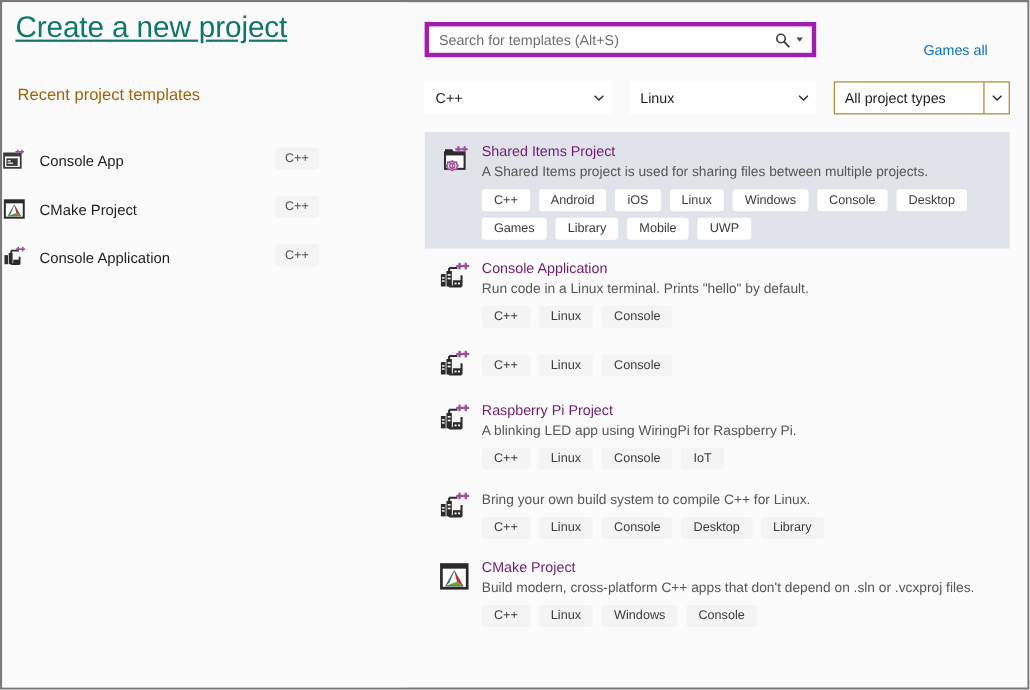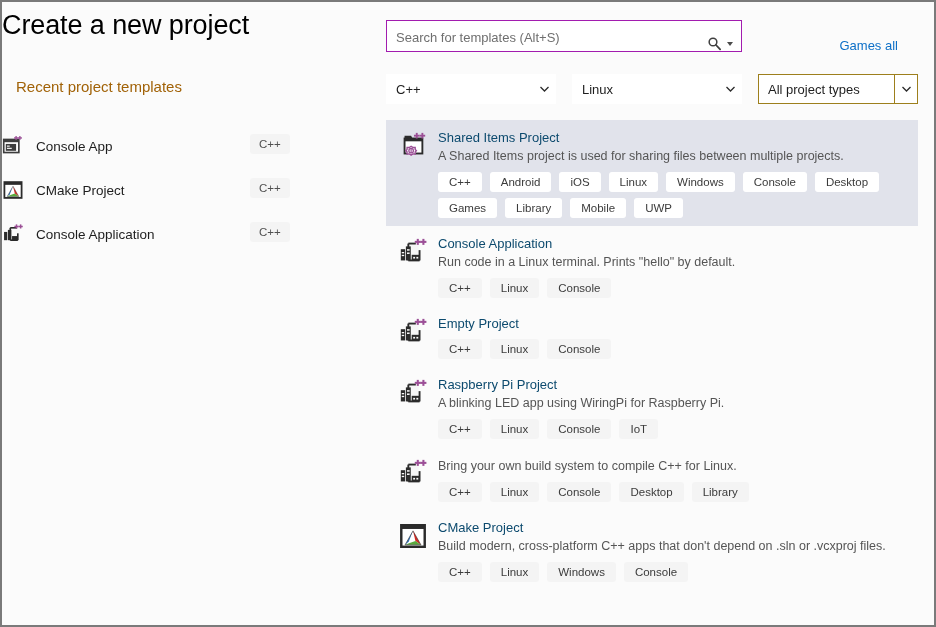--- a/index.html
+++ b/index.html
@@ -25,27 +25,28 @@
   
   .left-panel {
     position: absolute;
     left: 0; top: 0;
     width: 368px;
     height: 623px;
     background: #fbfbfb;
   }
   .page-title {
     position: absolute;
-    left: 0;
+    left: 12px;
     top: 8px;
     font-size: 27px;
     font-weight: 400;
-    color: #000000;
+    color: #0f766e;
     letter-spacing: -0.1px;
     white-space: nowrap;
+    text-decoration: underline;
   }
   .recent-heading {
     position: absolute;
     left: 14px;
     top: 76px;
     font-size: 15px;
     font-weight: 400;
     color: #a16207;
     white-space: nowrap;
   }
@@ -92,24 +93,24 @@
     width: 564px; height: 623px;
   }
 
   .search-box {
     position: absolute;
     left: 16px;
     top: 18px;
     width: 356px;
     height: 32px;
     box-sizing: border-box;
-    border: 1px solid #a21caf;
+    border: 4px solid #a21caf;
     background: #ffffff;
     display: flex;
-    align-items: flex-end;
+    align-items: center;
   }
   .search-input {
     border: 0;
     outline: none;
     background: transparent;
     font-family: "Liberation Sans", sans-serif;
     font-size: 13px;
     color: #1e1e1e;
     padding: 0 8px 0 9px;
     flex: 1 1 auto;
@@ -197,21 +198,21 @@
   .tpl-item.selected { background: #e1e3eb; }
   .tpl-icon {
     width: 30px; height: 30px;
     margin: 2px 10px 0 0;
     flex: 0 0 auto;
     position: relative;
   }
   .tpl-body { flex: 1 1 auto; min-width: 0; }
   .tpl-title {
     font-size: 13px;
-    color: #0c4a6e;
+    color: #701a75;
     line-height: 17px;
     white-space: nowrap;
   }
   .tpl-desc {
     font-size: 12.5px;
     color: #555555;
     line-height: 17px;
     margin-top: 2px;
     white-space: nowrap;
   }
@@ -443,21 +444,20 @@
       <rect x="19.6" y="21.2" width="2" height="1.8" fill="#fbfbfb"></rect>
       <g fill="#9b4f96">
         <rect x="20" y="2" width="2.2" height="6.4"></rect>
                 <rect x="17.9" y="4.1" width="6.4" height="2.2"></rect>
         <rect x="26" y="2" width="2.2" height="6.4"></rect>
                 <rect x="23.9" y="4.1" width="6.4" height="2.2"></rect>
       </g>
     </svg>
           </span>
           <div class="tpl-body">
-            <div class="tpl-title">Empty Project</div>
             <div class="tag-row">
               <span class="tag">C++</span>
               <span class="tag">Linux</span>
               <span class="tag">Console</span>
             </div>
           </div>
         </div>
         <div class="tpl-item">
           <span class="tpl-icon">
             <svg class="ico" width="30" height="30" viewBox="0 0 32 32">

